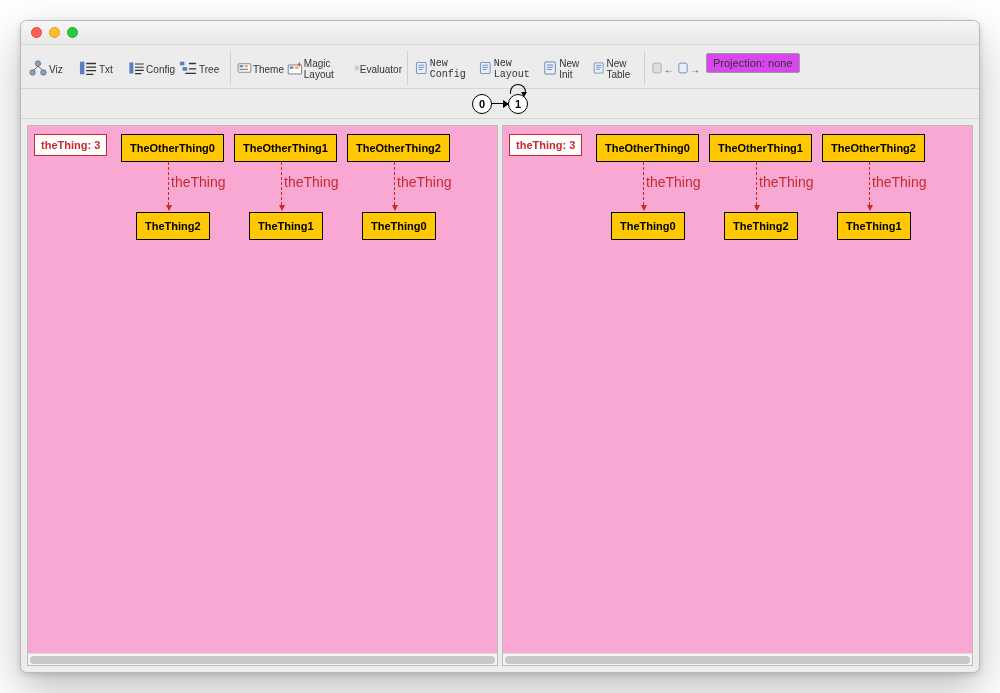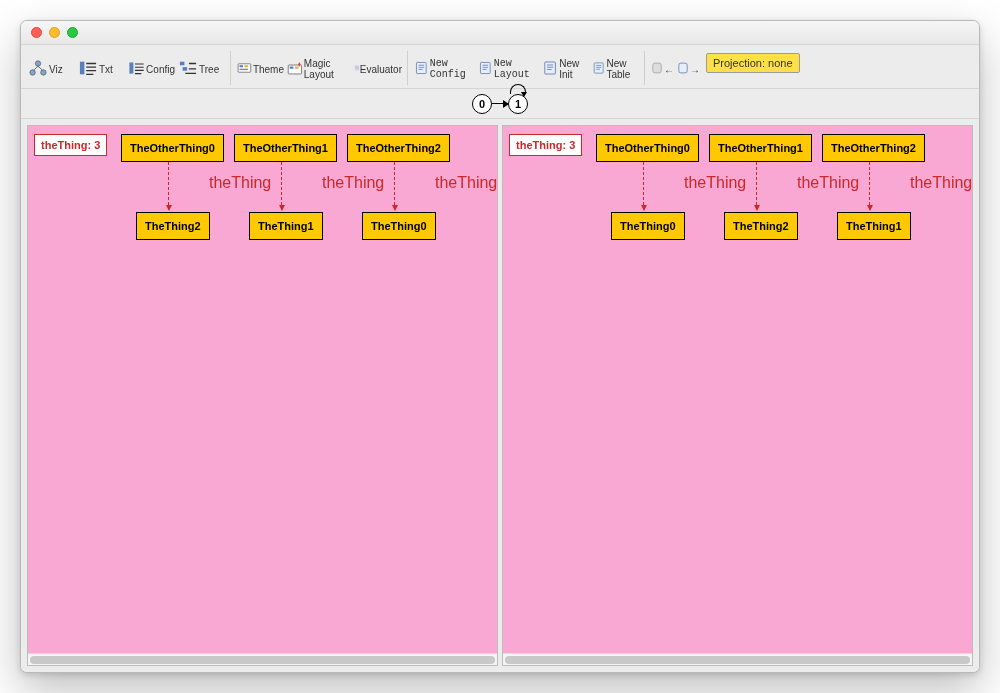--- a/index.html
+++ b/index.html
@@ -74,21 +74,21 @@
     width: 1px;
     height: 34px;
     background: #cfcfcf;
     margin: 2px 3px 0 3px;
   }
   .proj {
     margin-left: 4px;
     margin-top: 4px;
     height: 20px;
     padding: 0 6px;
-    background: #fde047;
+    background: #d946ef;
     border: 1px solid #9b9b9b;
     border-radius: 2px;
     font-size: 11px;
     display: flex;
     align-items: center;
     color: #333;
   }
   .tracebar {
     height: 30px;
     background: #ececec;
@@ -194,24 +194,23 @@
     content: '';
     position: absolute;
     bottom: -1px; left: -3.5px;
     border-top: 6px solid #c82a2a;
     border-left: 3.5px solid transparent;
     border-right: 3.5px solid transparent;
   }
   .edgeLabel {
     position: absolute;
     color: #c82a2a;
-    font-size: 16px;
+    font-size: 14px;
     white-space: nowrap;
     padding-left: 2px;
-    margin-left: 38px;
   }
   
   .ic { width: 22px; height: 18px; display: block; }
 </style>
 </head>
 <body>
 
 <div class="window">
 
   <div class="titlebar">

